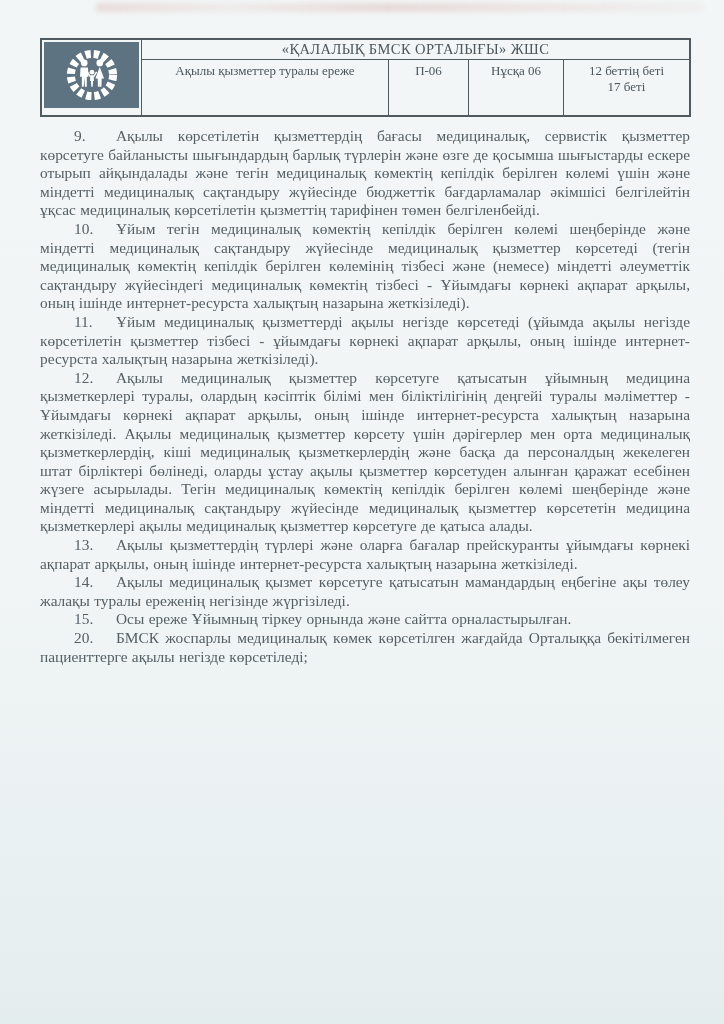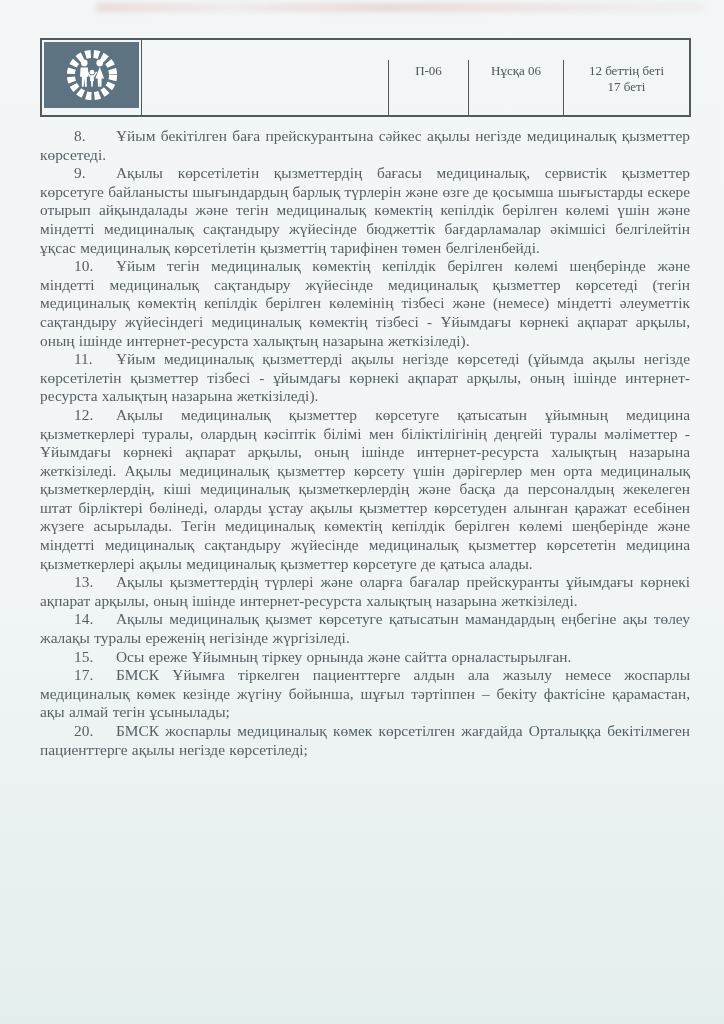--- a/index.html
+++ b/index.html
@@ -66,34 +66,34 @@
           <path fill="#ffffff" d="M62.5 37 L69.5 55.5 L65.6 55.5 L65.2 69 L62.6 69 L62.4 60 L62.2 69 L59.6 69 L59.2 55.5 L55.5 55.5 Z"></path>
 
           <circle cx="50" cy="45.5" r="3.8" fill="#ffffff"></circle>
           <path fill="#ffffff" d="M47.3 50.5 L52.7 50.5 L53.2 59.5 L51.6 59.5 L51.6 69 L50.5 69 L50 62 L49.5 69 L48.4 69 L48.4 59.5 L46.8 59.5 Z"></path>
 
           <line x1="42.5" y1="45" x2="47.5" y2="53" stroke="#ffffff" stroke-width="2.4"></line>
           <line x1="57.5" y1="45" x2="52.5" y2="53" stroke="#ffffff" stroke-width="2.4"></line>
         </svg>
       </div>
     </div>
+    <div class="cell-title">«ҚАЛАЛЫҚ БМСК ОРТАЛЫҒЫ» ЖШС</div>
+    <div class="cell-docname">Ақылы қызметтер туралы ереже</div>
     <div class="cell-code">П-06</div>
     <div class="cell-version">Нұсқа 06</div>
     <div class="cell-pages">
       <div>12 беттің беті</div>
       <div>17 беті</div>
     </div>
   </div>
 
   <div class="doc-body">
-    <p class="para"><span class="pnum">8.</span><span class="ptext">Ұйым бекітілген баға прейскурантына сәйкес ақылы негізде медициналық қызметтер көрсетеді.</span></p>
     <p class="para"><span class="pnum">9.</span><span class="ptext">Ақылы көрсетілетін қызметтердің бағасы медициналық, сервистік қызметтер көрсетуге байланысты шығындардың барлық түрлерін және өзге де қосымша шығыстарды ескере отырып айқындалады және тегін медициналық көмектің кепілдік берілген көлемі үшін және міндетті медициналық сақтандыру жүйесінде бюджеттік бағдарламалар әкімшісі белгілейтін ұқсас медициналық көрсетілетін қызметтің тарифінен төмен белгіленбейді.</span></p>
     <p class="para"><span class="pnum">10.</span><span class="ptext">Ұйым тегін медициналық көмектің кепілдік берілген көлемі шеңберінде және міндетті медициналық сақтандыру жүйесінде медициналық қызметтер көрсетеді (тегін медициналық көмектің кепілдік берілген көлемінің тізбесі және (немесе) міндетті әлеуметтік сақтандыру жүйесіндегі медициналық көмектің тізбесі - Ұйымдағы көрнекі ақпарат арқылы, оның ішінде интернет-ресурста халықтың назарына жеткізіледі).</span></p>
     <p class="para"><span class="pnum">11.</span><span class="ptext">Ұйым медициналық қызметтерді ақылы негізде көрсетеді (ұйымда ақылы негізде көрсетілетін қызметтер тізбесі - ұйымдағы көрнекі ақпарат арқылы, оның ішінде интернет-ресурста халықтың назарына жеткізіледі).</span></p>
     <p class="para"><span class="pnum">12.</span><span class="ptext">Ақылы медициналық қызметтер көрсетуге қатысатын ұйымның медицина қызметкерлері туралы, олардың кәсіптік білімі мен біліктілігінің деңгейі туралы мәліметтер - Ұйымдағы көрнекі ақпарат арқылы, оның ішінде интернет-ресурста халықтың назарына жеткізіледі. Ақылы медициналық қызметтер көрсету үшін дәрігерлер мен орта медициналық қызметкерлердің, кіші медициналық қызметкерлердің және басқа да персоналдың жекелеген штат бірліктері бөлінеді, оларды ұстау ақылы қызметтер көрсетуден алынған қаражат есебінен жүзеге асырылады. Тегін медициналық көмектің кепілдік берілген көлемі шеңберінде және міндетті медициналық сақтандыру жүйесінде медициналық қызметтер көрсететін медицина қызметкерлері ақылы медициналық қызметтер көрсетуге де қатыса алады.</span></p>
     <p class="para"><span class="pnum">13.</span><span class="ptext">Ақылы қызметтердің түрлері және оларға бағалар прейскуранты ұйымдағы көрнекі ақпарат арқылы, оның ішінде интернет-ресурста халықтың назарына жеткізіледі.</span></p>
     <p class="para"><span class="pnum">14.</span><span class="ptext">Ақылы медициналық қызмет көрсетуге қатысатын мамандардың еңбегіне ақы төлеу жалақы туралы ереженің негізінде жүргізіледі.</span></p>
     <p class="para"><span class="pnum">15.</span><span class="ptext">Осы ереже Ұйымның тіркеу орнында және сайтта орналастырылған.</span></p>
-    <p class="para"><span class="pnum">17.</span><span class="ptext">БМСК Ұйымға тіркелген пациенттерге алдын ала жазылу немесе жоспарлы медициналық көмек кезінде жүгіну бойынша, шұғыл тәртіппен – бекіту фактісіне қарамастан, ақы алмай тегін ұсынылады;</span></p>
     <p class="para"><span class="pnum">20.</span><span class="ptext">БМСК жоспарлы медициналық көмек көрсетілген жағдайда Орталыққа бекітілмеген пациенттерге ақылы негізде көрсетіледі;</span></p>
   </div>
 
 </div>
 
 </body></html>

